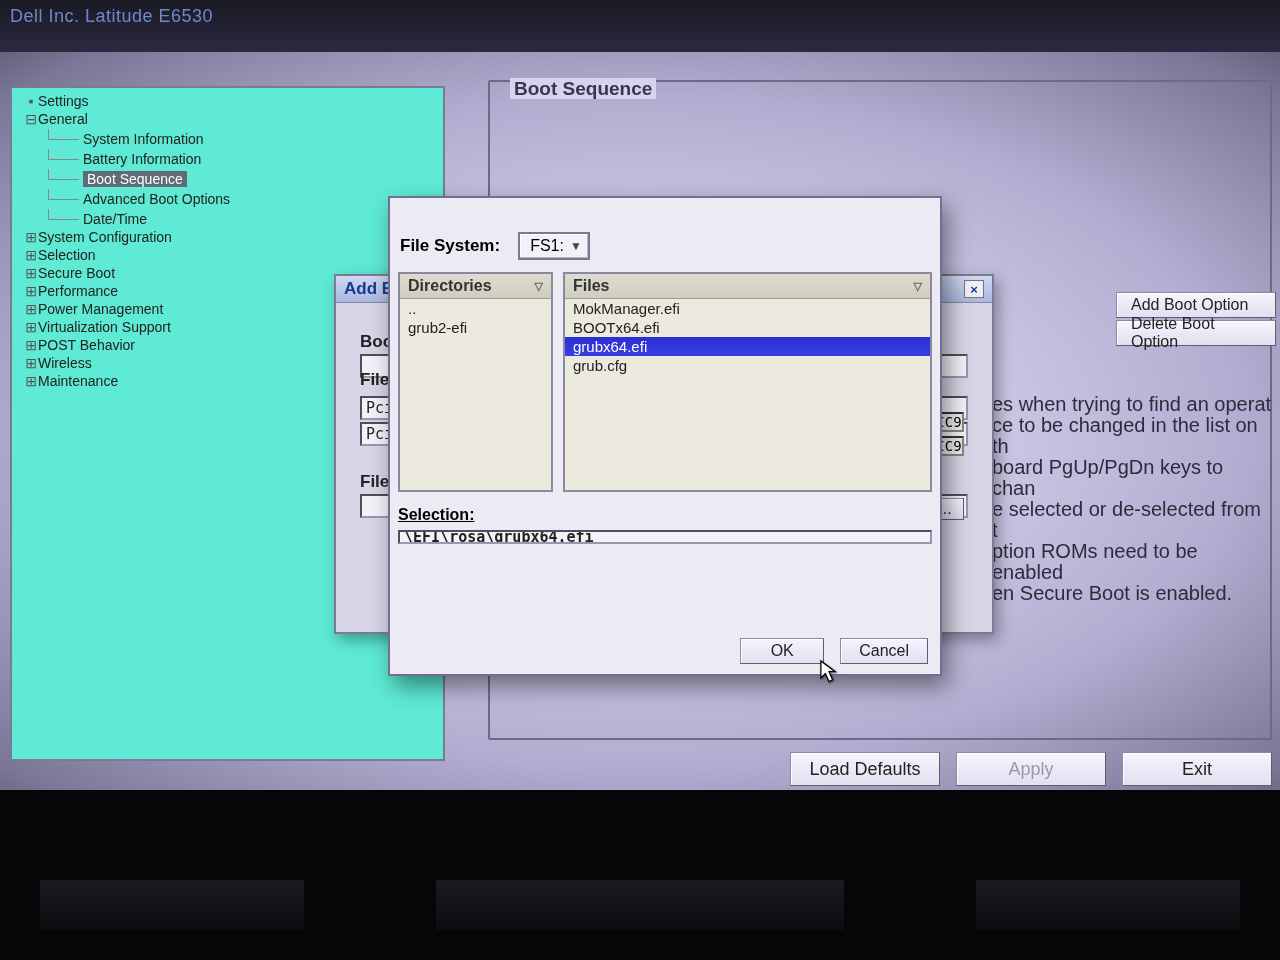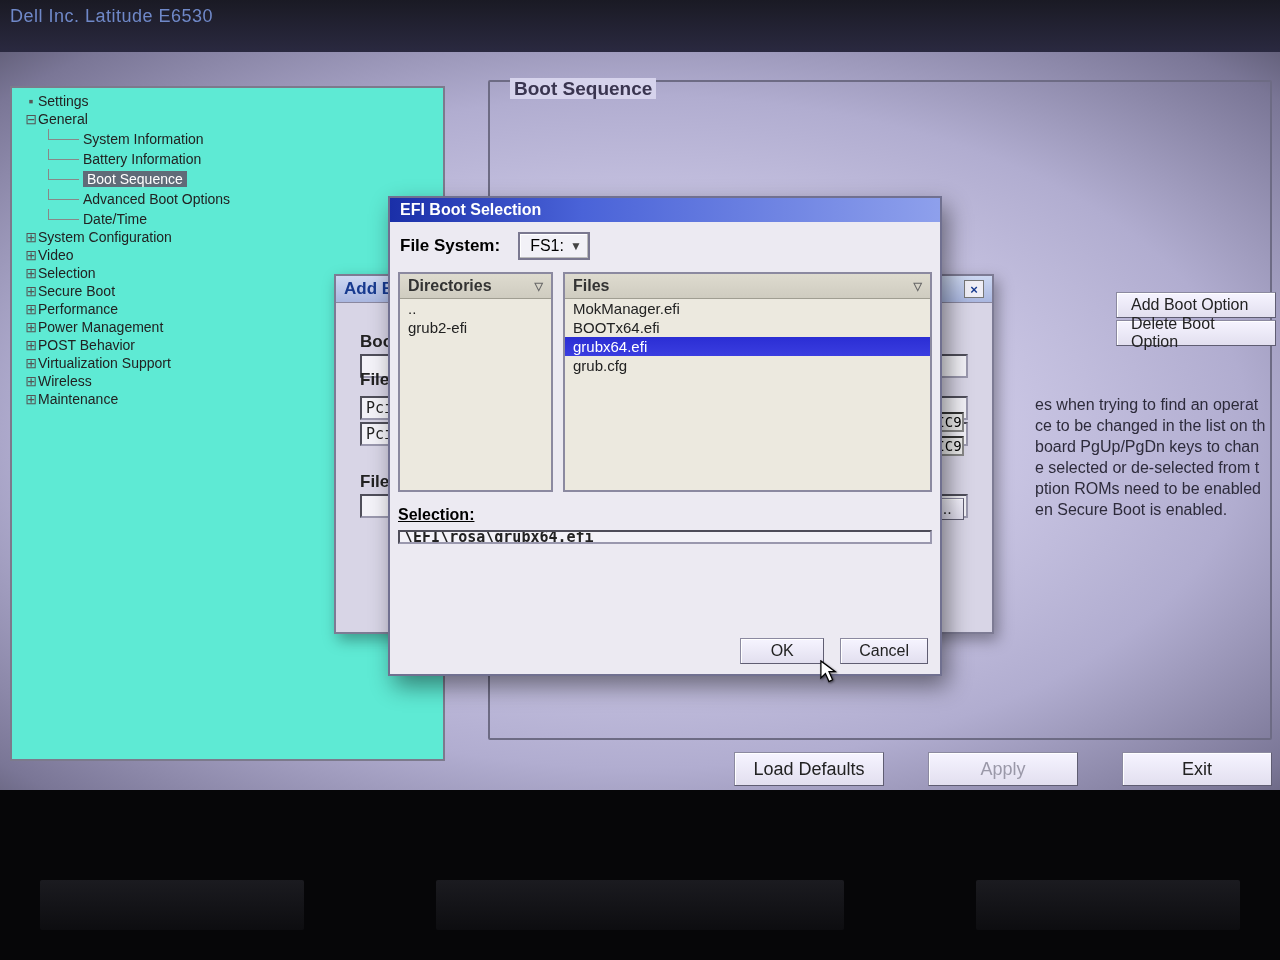--- a/index.html
+++ b/index.html
@@ -37,21 +37,21 @@
   .tree .children .node::before { content:""; display:inline-block; width:30px; height:10px; border-left:1px solid #888; border-bottom:1px solid #888; margin-right:4px; vertical-align:4px; }
   .tree .children.top .node::before { border-left:1px solid #888; }
   .tree .sel { background:#606b78; color:#fff; padding:0 4px; }
 
   
   .right-pane { position:absolute; left:488px; top:46px; right:8px; height:660px; }
   .fs-border { position:absolute; inset:0; border:2px solid #6d6b84; border-radius:2px; }
   .fs-legend { position:absolute; left:16px; top:-2px; background:#cfcbe8; background:transparent; padding:0 6px; font-weight:bold; font-size:19px; color:#3a3550; }
   .fs-legend span{ background:#cfcbe8; background:linear-gradient(#d6d3ec,#d6d3ec); padding:0 4px;}
 
-  .helptext { position:absolute; right:0px; top:314px; width:280px; font-size:16px; color:#2d2b3b; line-height:21px;padding-left:43px; }
+  .helptext { position:absolute; right:0px; top:314px; width:280px; font-size:20px; color:#2d2b3b; line-height:21px; }
 
   .btn {
     display:inline-flex; align-items:center; justify-content:center;
     background:linear-gradient(#f6f4ff,#e2dfef); border:1px solid #8b89a0;
     border-right-color:#5f5d72; border-bottom-color:#5f5d72;
     height:26px; padding:0 18px; font-size:16px; color:#222;
     box-shadow:inset 1px 1px 0 #fff;
     cursor:pointer; user-select:none;
   }
   .btn.wide{min-width:158px;}
@@ -151,27 +151,26 @@
     <div class="node"><span class="twisty">▪</span><span>Settings</span></div>
     <div class="node"><span class="twisty">⊟</span><span>General</span></div>
     <div class="children top">
       <div class="node"><span>System Information</span></div>
       <div class="node"><span>Battery Information</span></div>
       <div class="node"><span class="sel">Boot Sequence</span></div>
       <div class="node"><span>Advanced Boot Options</span></div>
       <div class="node"><span>Date/Time</span></div>
     </div>
     <div class="node"><span class="twisty">⊞</span><span>System Configuration</span></div>
-    <div class="node"><span class="twisty">⊞</span><span>Video</span></div>
     <div class="node"><span class="twisty">⊞</span><span>Selection</span></div>
     <div class="node"><span class="twisty">⊞</span><span>Secure Boot</span></div>
     <div class="node"><span class="twisty">⊞</span><span>Performance</span></div>
     <div class="node"><span class="twisty">⊞</span><span>Power Management</span></div>
+    <div class="node"><span class="twisty">⊞</span><span>Virtualization Support</span></div>
     <div class="node"><span class="twisty">⊞</span><span>POST Behavior</span></div>
-    <div class="node"><span class="twisty">⊞</span><span>Virtualization Support</span></div>
     <div class="node"><span class="twisty">⊞</span><span>Wireless</span></div>
     <div class="node"><span class="twisty">⊞</span><span>Maintenance</span></div>
   </div>
 
   <div class="right-pane">
     <div class="fs-border"></div>
     <div class="fs-legend"><span>Boot Sequence</span></div>
     <div class="side-buttons">
       <div class="btn">
           <span>Add Boot Option</span>
@@ -182,21 +181,21 @@
     </div>
 
     <div class="helptext" style="white-space:pre-line;">es when trying to find an operat
 ce to be changed in the list on th
 board PgUp/PgDn keys to chan
 e selected or de-selected from t
 ption ROMs need to be enabled
 en Secure Boot is enabled.</div>
   </div>
 
-  <div class="footer-btns" style="left:740px; gap:44px;">
+  <div class="footer-btns" style="left:740px; gap:16px;">
     <div class="btn wide">
         <span>Load Defaults</span>
       </div>
     <div class="btn wide disabled">
         <span>Apply</span>
       </div>
     <div class="btn wide">
         <span>Exit</span>
       </div>
   </div>
@@ -222,23 +221,20 @@
     <div class="row r3">
       <div class="lbl" style="margin-bottom:2px;">File Name</div>
       <input class="txtbox" style="">
     </div>
     <div class="btn dots-btn">
         <span>...</span>
       </div>
   </div>
 
   <div class="dialog">
-    <div class="titlebar">
-      <span>EFI Boot Selection</span>
-    </div>
     <div class="body">
       <div class="fs-row">
         <label>File System:</label>
         <div class="combo">
           <span>FS1:</span>
           <span class="arrow">▼</span>
         </div>
       </div>
       <div class="lists">
         <div class="list" style="flex:0 0 155px">

